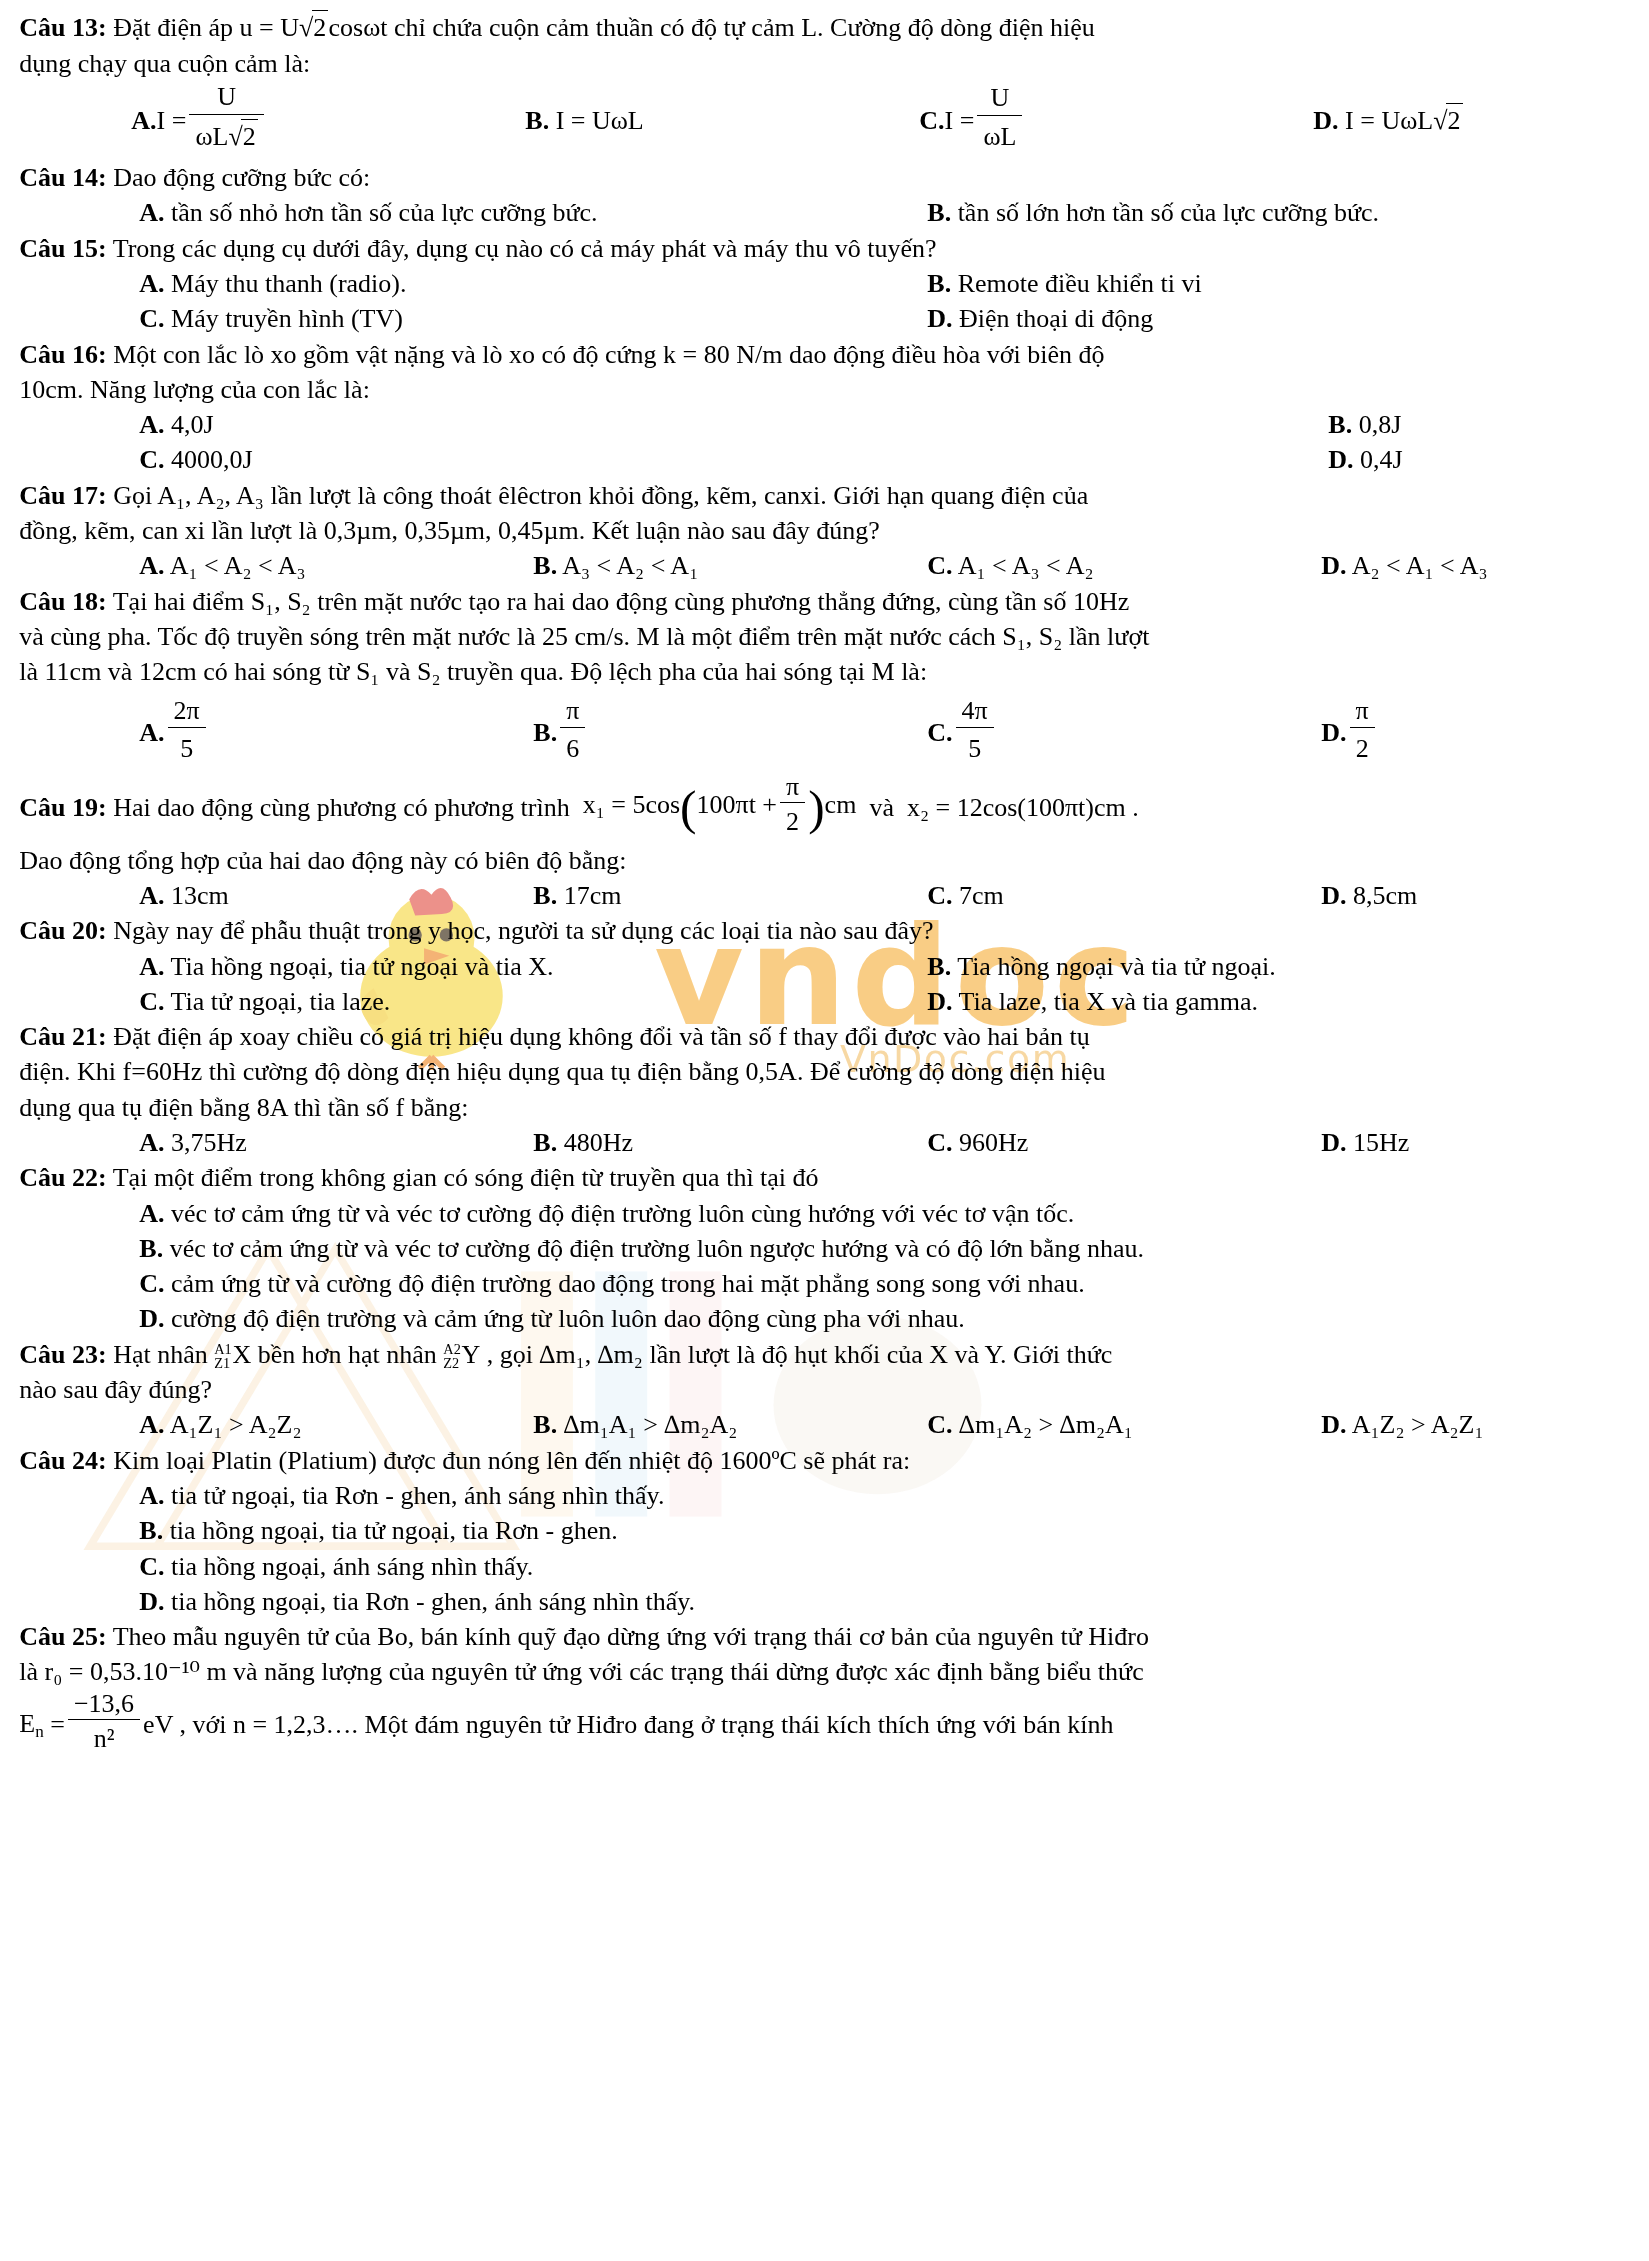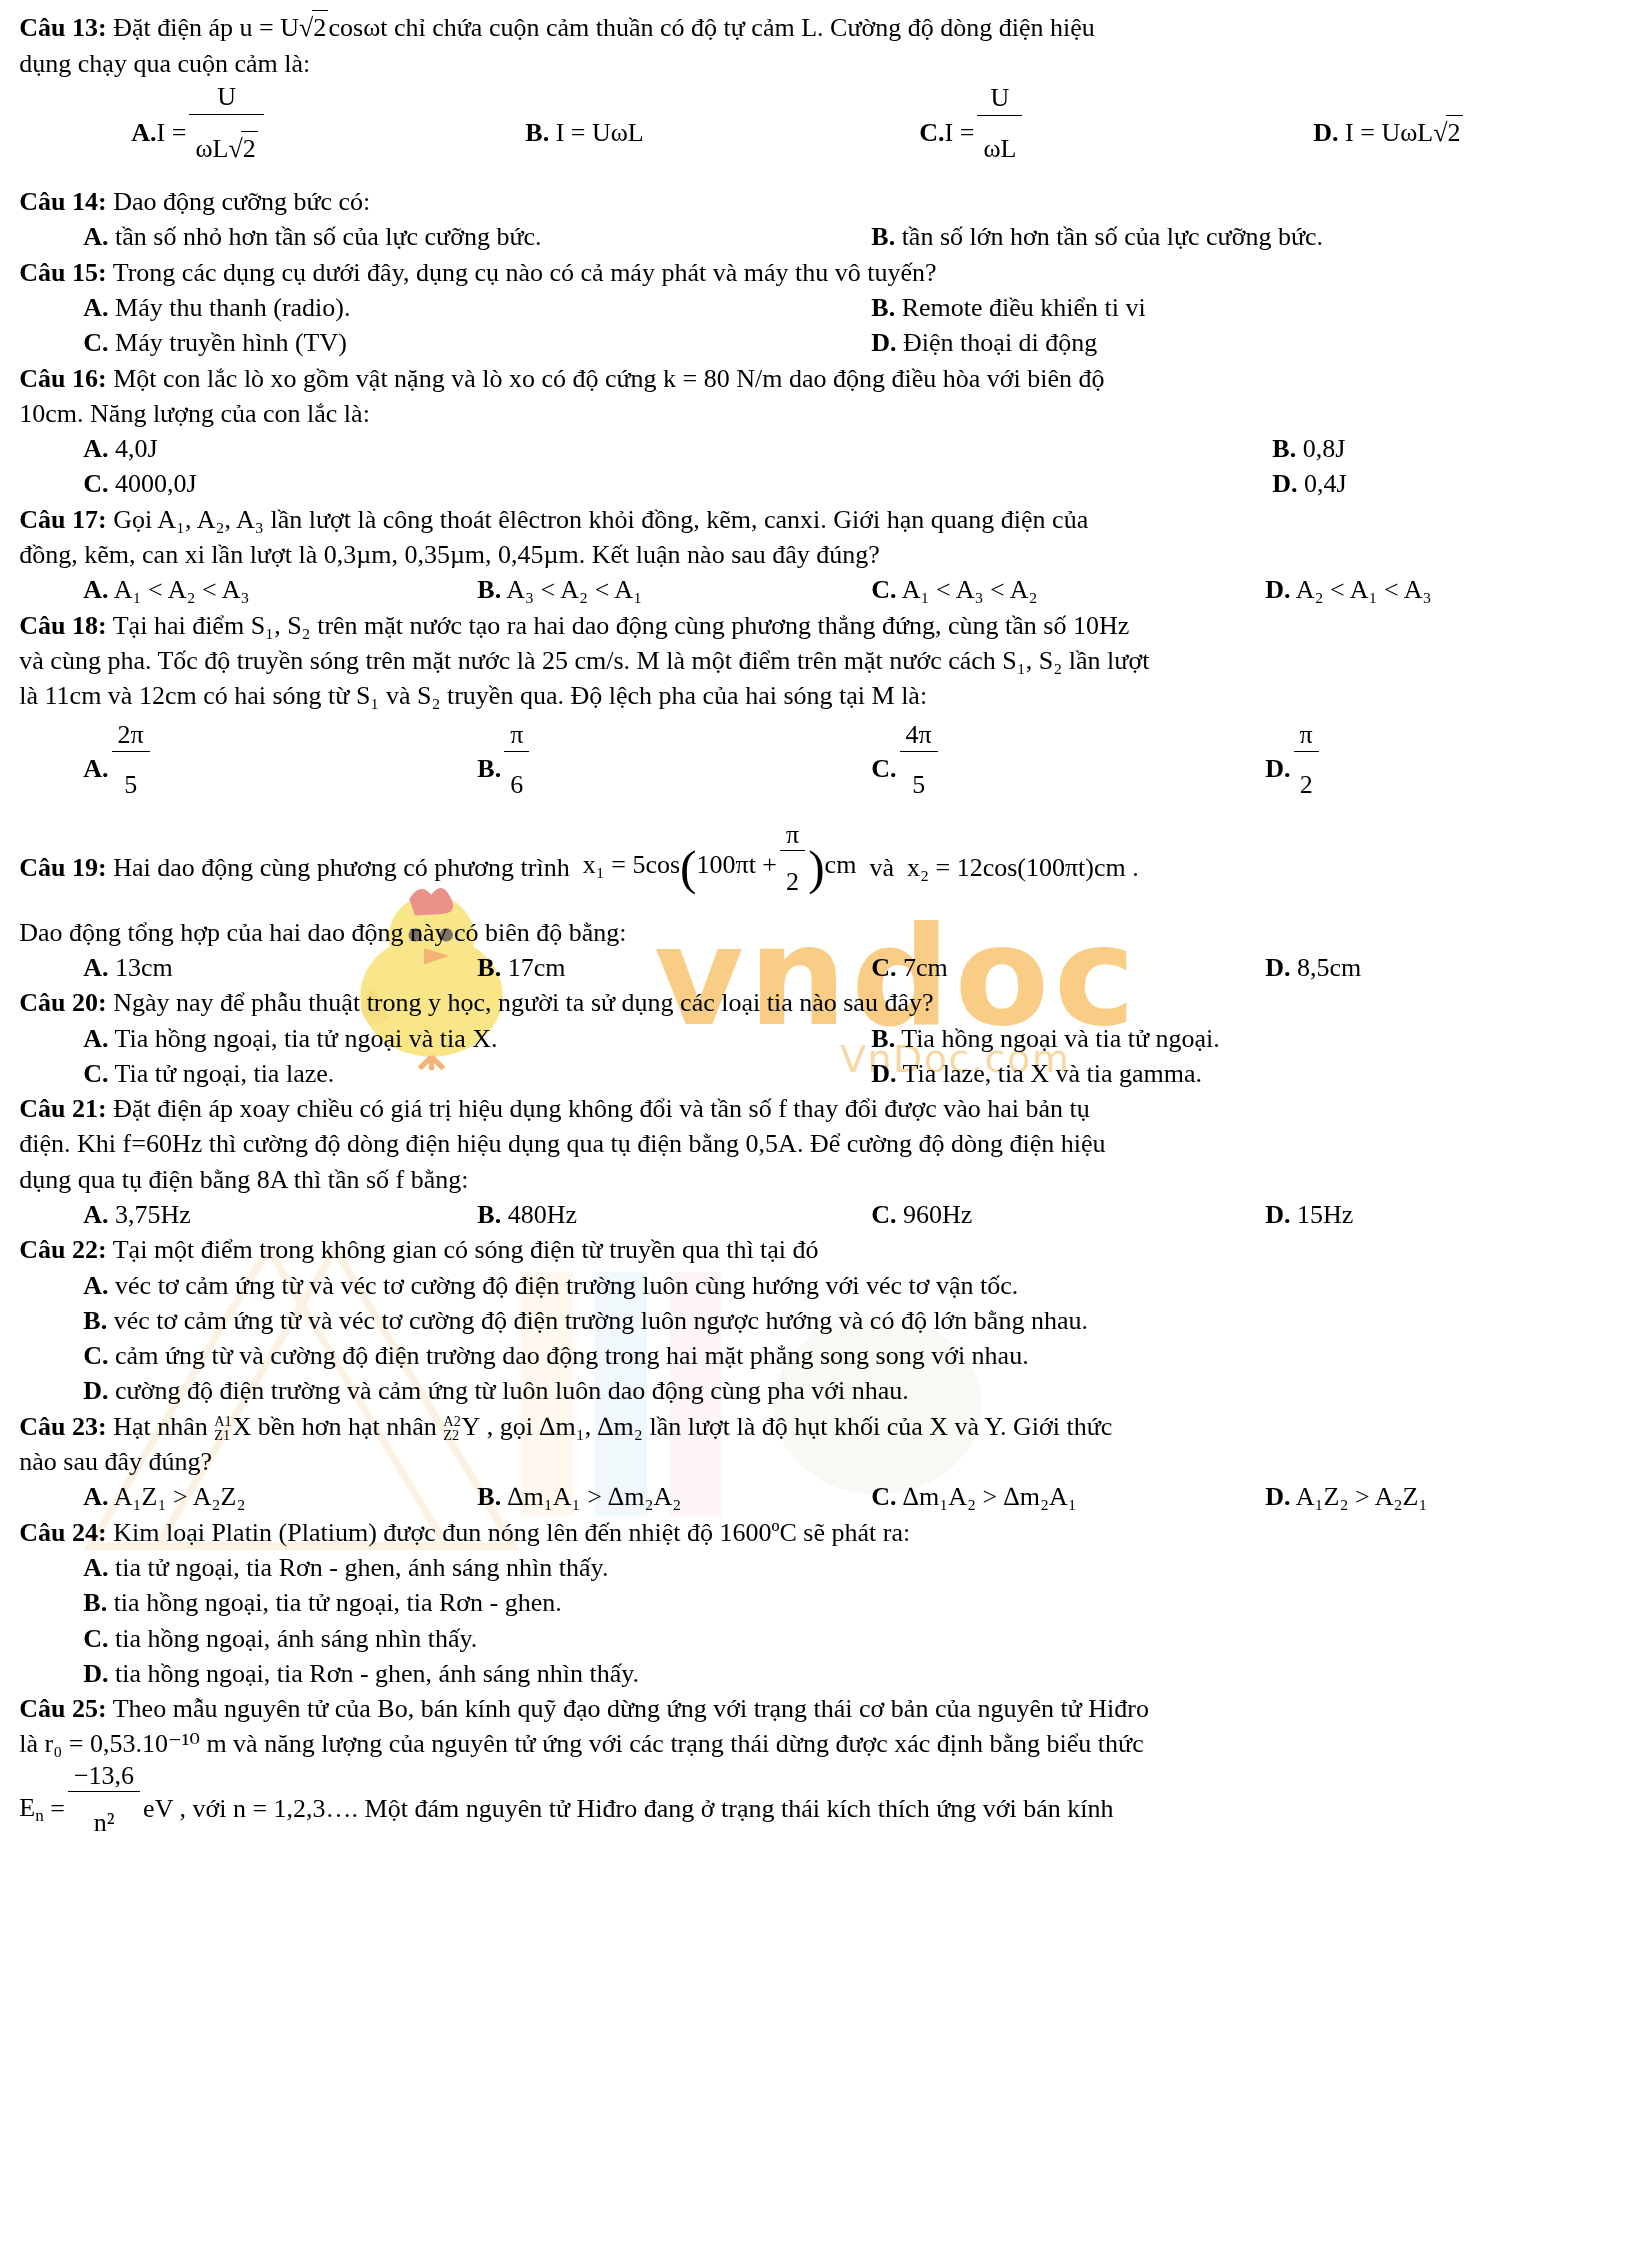--- a/index.html
+++ b/index.html
@@ -76,37 +76,37 @@
   }
   .q.just { text-align: justify; text-justify: inter-word; }
   .lbl { font-weight: bold; }
   .opt-row {
     display: flex;
     font-size: 26px;
     line-height: 1.30;
     margin: 0 0 1.5px 0;
   }
   .opt-row .cell { flex: 0 0 auto; }
-  .indent { margin-left: 64px; }
+  .indent { margin-left: 120px; }
   .c50 { width: 788px; }
   .c-a { width: 394px; }
   .math { font-family: "Liberation Serif", serif; }
   sub { font-size: .66em; vertical-align: -0.28em; }
 
   
   .frac {
     display: inline-block;
     vertical-align: middle;
     text-align: center;
     margin: 0 3px;
     position: relative;
     top: -1.5px;
   }
   .frac .num { display: block; padding: 0 6px; }
-  .frac .den { display: block; padding: 16px 6px; border-top: 1.5px solid #000; }
+  .frac .den { display: block; padding: 4px 6px; border-top: 1.5px solid #000; }
   .sqrt {
     display: inline-block;
     border-top: 1.5px solid #000;
     padding: 0 2.2px 0 1.5px;
     margin-left: -1.5px;
   }
   .radic { display: inline-block; }
   .bigparen {
     display: inline-block;
     font-size: 1.9em;

